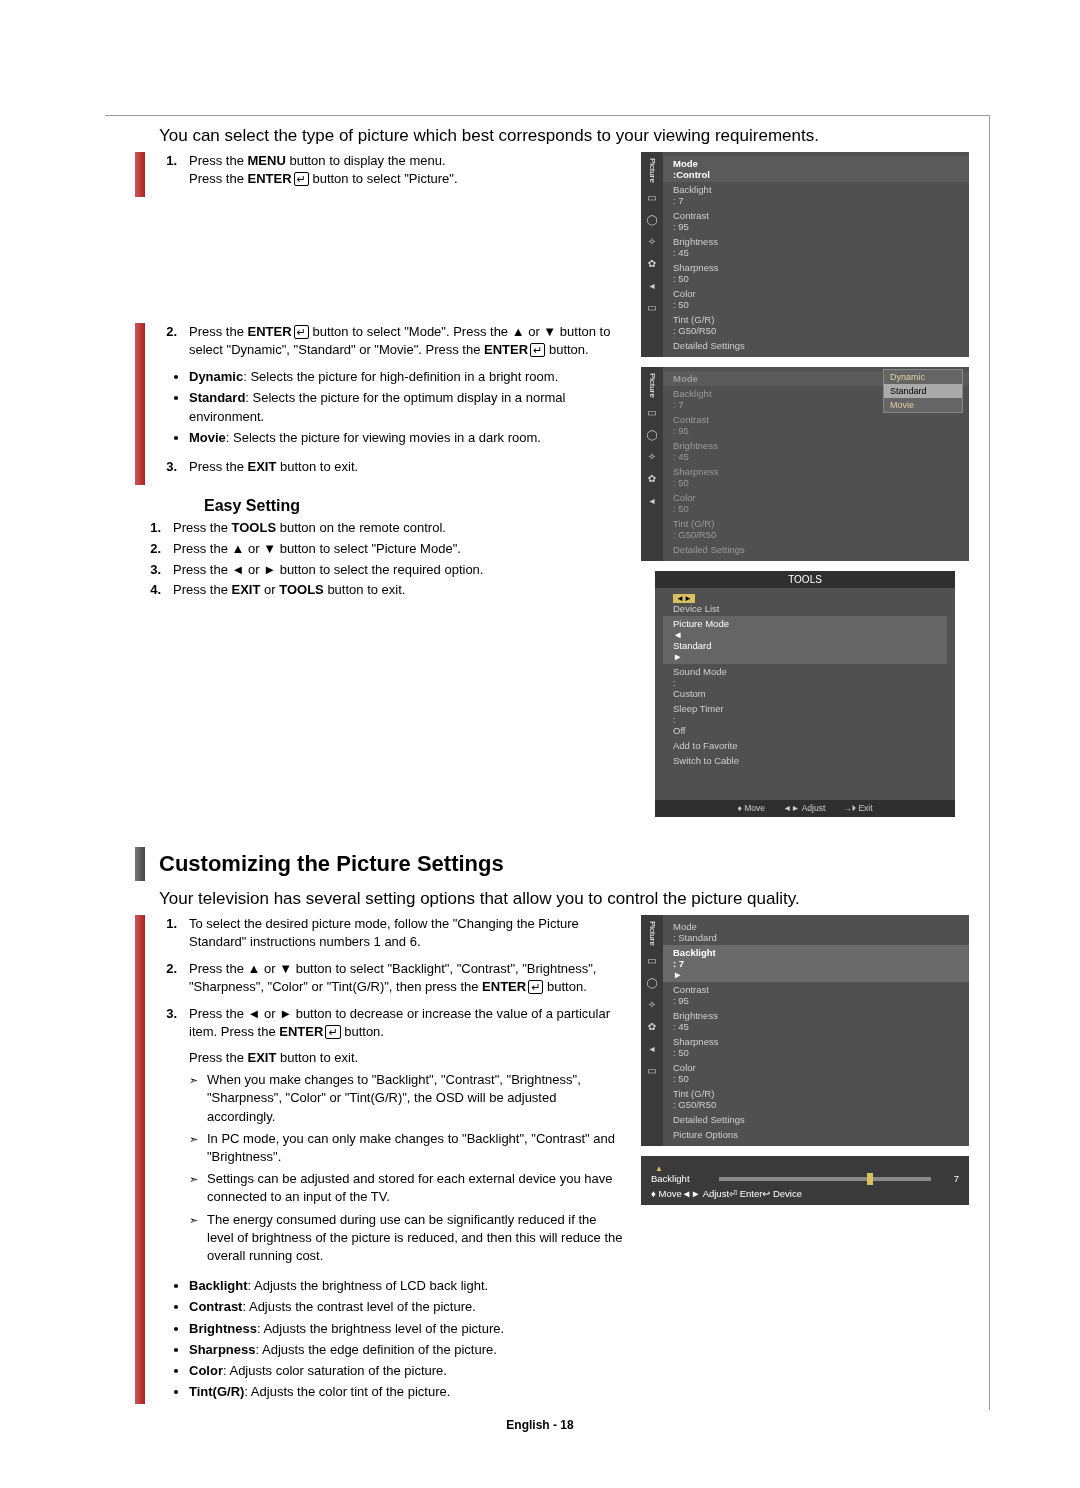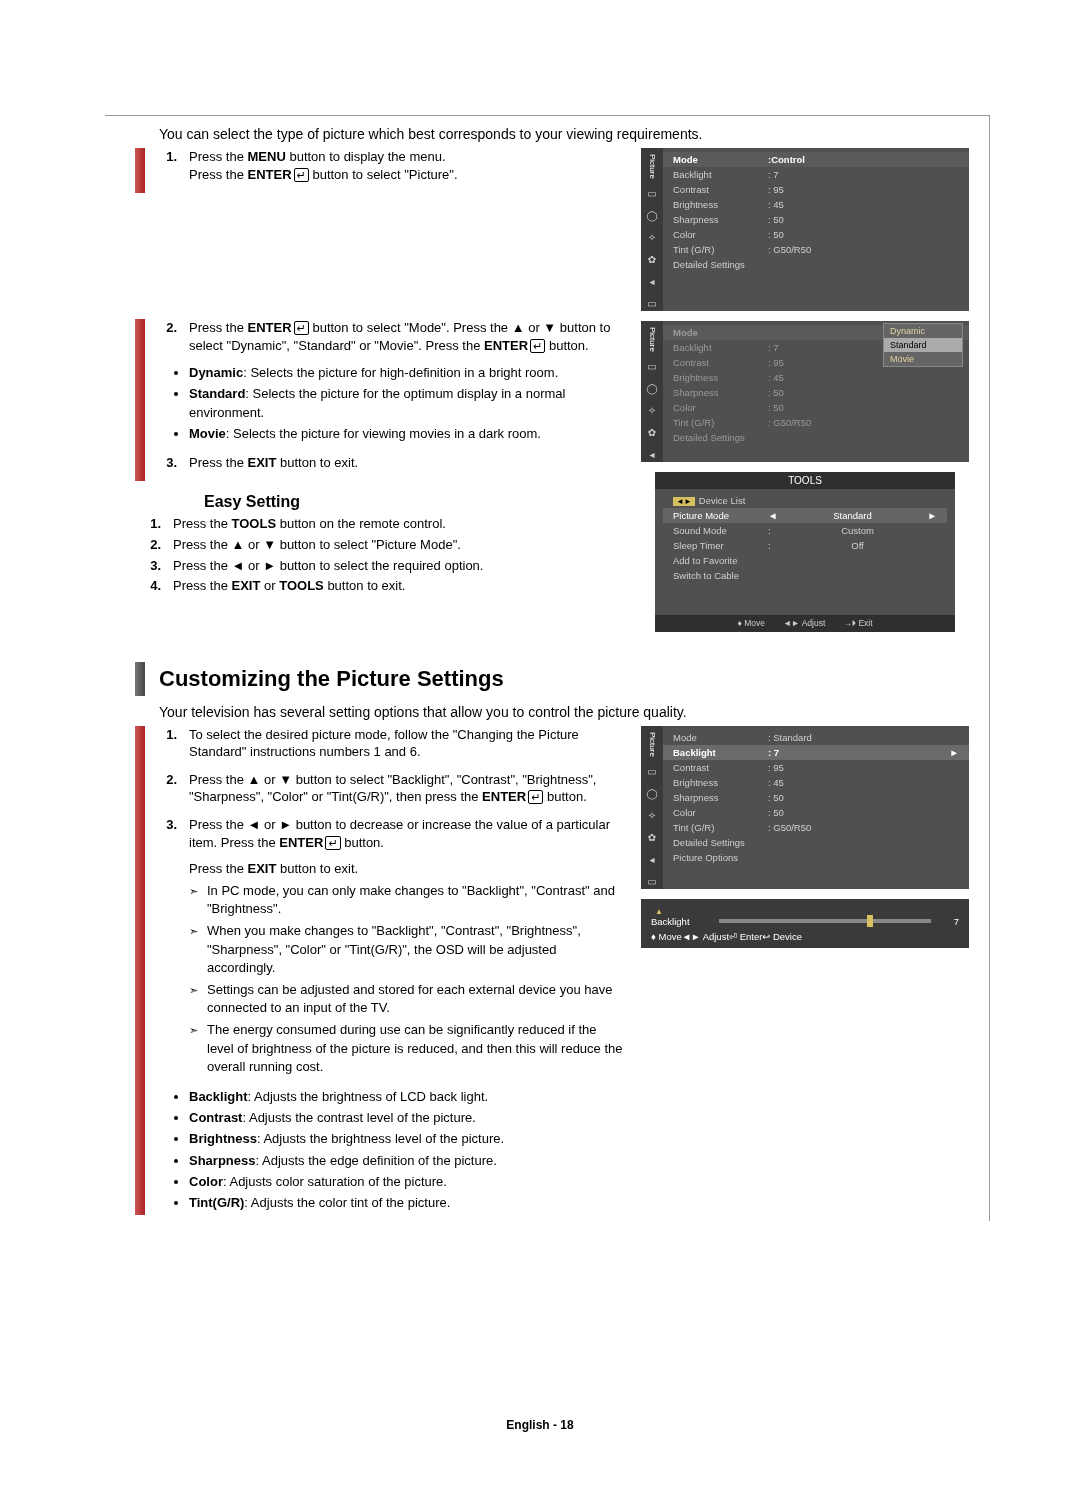--- a/index.html
+++ b/index.html
@@ -3,21 +3,21 @@
 <meta charset="utf-8">
 <style>
   * { box-sizing: border-box; margin: 0; padding: 0; }
   body { background: #fff; font-family: Arial, Helvetica, sans-serif; font-size: 13px; color: #000; }
   .page { width: 1080px; height: 1488px; position: relative; background: #fff; padding: 115px 90px 40px 105px; }
   .section-frame { border-top: 1px solid #999; border-right: 1px solid #999; padding: 10px 20px 0 30px; }
   .h1 { font-size: 24px; font-weight: bold; margin-bottom: 14px; }
   .h2-block { display: flex; align-items: stretch; margin-bottom: 8px; }
   .h2-bar { width: 10px; background: linear-gradient(to right, #777, #444); margin-right: 14px; }
   .h2 { font-size: 22px; font-weight: bold; padding: 4px 0; }
-  .intro { margin-left: 24px; margin-bottom: 6px; font-size: 14px; }
+  .intro { margin-left: 24px; margin-bottom: 6px; font-size: 17px; }
   .accent { width: 10px; background: linear-gradient(to right, #c55, #a22); margin-right: 14px; flex-shrink: 0; }
   .cols { display: flex; gap: 18px; margin-left: 0; }
   .leftcol { flex: 1; }
   .rightcol { width: 328px; flex-shrink: 0; }
   .step { display: flex; gap: 12px; margin-bottom: 10px; font-size: 13px; line-height: 1.35; }
   .step .num { width: 18px; font-weight: bold; text-align: right; flex-shrink: 0; }
   .step .txt { flex: 1; }
   .withaccent { display: flex; margin-bottom: 6px; }
   .withaccent .content { flex: 1; }
   .bullets { margin-left: 30px; font-size: 13px; line-height: 1.4; }
@@ -28,21 +28,21 @@
   .sub { margin-left: 30px; font-weight: bold; font-size: 16px; margin-top: 12px; margin-bottom: 4px; padding-left: 39px; }
   .stepsnarrow .step { margin-bottom: 3px; }
   b { font-weight: bold; }
   .enter-icon::after { content: "↵"; font-weight: normal; font-size: 11px; border: 1px solid #000; border-radius: 2px; padding: 0 2px; margin-left: 2px; }
   .osd { background: #505050; color: #cfcfcf; font-size: 9.5px; margin-bottom: 10px; width: 328px; }
   .osd .body { display: flex; }
   .osd .sidebar { width: 22px; background: #3a3a3a; display: flex; flex-direction: column; align-items: center; padding-top: 6px; gap: 8px; }
   .osd .sidebar .vtxt { writing-mode: vertical-rl; font-size: 8px; color: #fff; }
   .osd .sidebar .ic { width: 14px; height: 14px; color: #d0d0d0; display: flex; align-items: center; justify-content: center; font-size: 10px; }
   .osd .main { flex: 1; padding: 4px 0; }
-  .osd .row { display: flex; padding: 2px 10px; align-items: flex-end; }
+  .osd .row { display: flex; padding: 2px 10px; align-items: flex-start; flex-direction: column; }
   .osd .row.hl { background: #5a5a5a; color: #fff; font-weight: bold; }
   .osd .row.sel { background: #6a6a6a; color: #fff; font-weight: bold; }
   .osd .row .k { width: 95px; }
   .osd .row .c { width: 10px; }
   .osd .row .v { flex: 1; }
   .osd .row .arrow { color: #fff; }
   .osd .footer { background: #2f2f2f; color: #ccc; font-size: 8.5px; display: flex; justify-content: center; gap: 18px; padding: 3px 6px; }
   .osd .title { background: #2f2f2f; color: #fff; text-align: center; padding: 3px; font-size: 10px; }
   .osd .popup { position: relative; }
   .osd .popup-menu { position: absolute; right: 6px; top: 2px; background: #656565; border: 1px solid #888; width: 80px; font-size: 9px; z-index: 2; }
@@ -285,22 +285,22 @@
             <div class="step">
                 <div class="num">2.</div>
                 <div class="txt">Press the ▲ or ▼ button to select "Backlight", "Contrast", "Brightness", "Sharpness", "Color" or "Tint(G/R)", then press the <b>ENTER</b><span class="enter-icon"></span> button.</div>
               </div>
             <div class="step">
                 <div class="num">3.</div>
                 <div class="txt">Press the ◄ or ► button to decrease or increase the value of a particular item. Press the <b>ENTER</b><span class="enter-icon"></span> button.</div>
               </div>
             <div style="margin-left:30px;margin-bottom:6px">Press the <b>EXIT</b> button to exit.</div>
             <div class="notes">
+              <div class="note">When you make changes to "Backlight", "Contrast", "Brightness", "Sharpness", "Color" or "Tint(G/R)", the OSD will be adjusted accordingly.</div>
               <div class="note">In PC mode, you can only make changes to "Backlight", "Contrast" and "Brightness".</div>
-              <div class="note">When you make changes to "Backlight", "Contrast", "Brightness", "Sharpness", "Color" or "Tint(G/R)", the OSD will be adjusted accordingly.</div>
               <div class="note">Settings can be adjusted and stored for each external device you have connected to an input of the TV.</div>
               <div class="note">The energy consumed during use can be significantly reduced if the level of brightness of the picture is reduced, and then this will reduce the overall running cost.</div>
             </div>
             <div style="height:8px"></div>
             <ul class="bullets">
               <li><b>Backlight</b><span>: Adjusts the brightness of LCD back light.</span></li>
               <li><b>Contrast</b><span>: Adjusts the contrast level of the picture.</span></li>
               <li><b>Brightness</b><span>: Adjusts the brightness level of the picture.</span></li>
               <li><b>Sharpness</b><span>: Adjusts the edge definition of the picture.</span></li>
               <li><b>Color</b><span>: Adjusts color saturation of the picture.</span></li>

